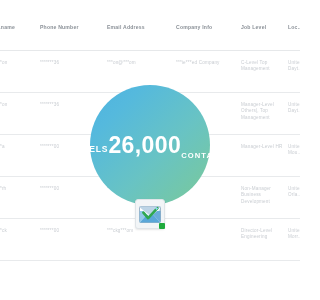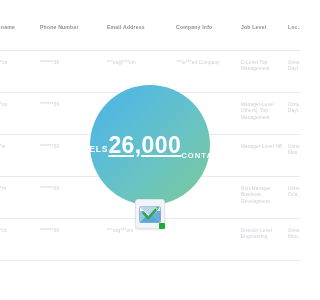--- a/index.html
+++ b/index.html
@@ -100,21 +100,20 @@
     letter-spacing: 0.85px;
     line-height: 10px;
     margin-bottom: 3px;
   }
   .bubble-number {
     color: #ffffff;
     font-size: 23px;
     font-weight: bold;
     letter-spacing: 0.4px;
     line-height: 26px;
-    text-decoration: underline;
   }
   .bubble-sub {
     color: #ffffff;
     font-size: 7.6px;
     font-weight: bold;
     letter-spacing: 1.1px;
     line-height: 9px;
     margin-top: 21px;
   }
 

